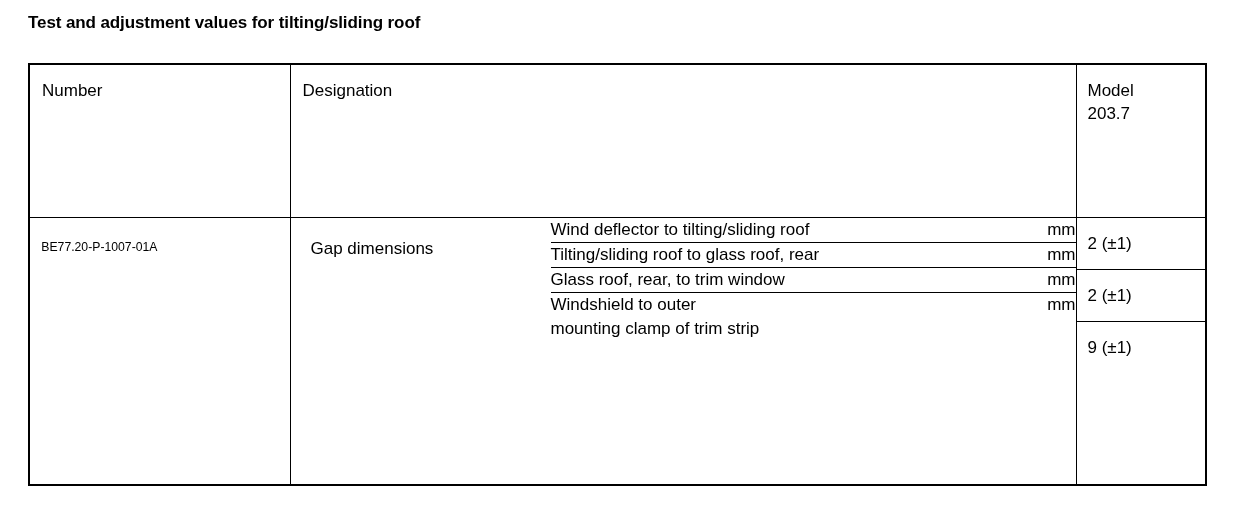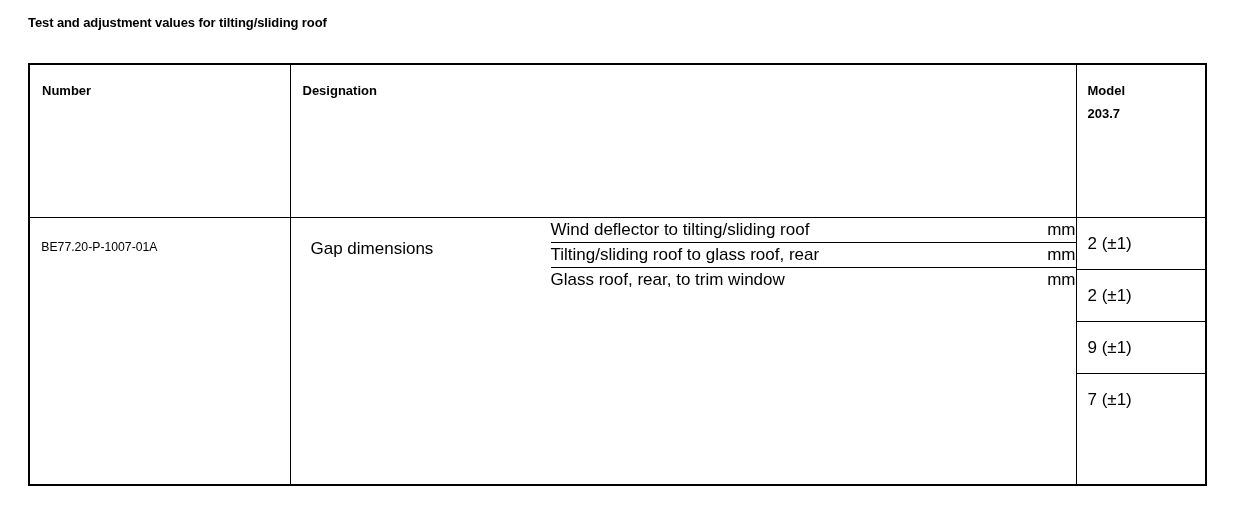--- a/index.html
+++ b/index.html
@@ -21,21 +21,21 @@
     width: 1248px;
     height: 506px;
     overflow: hidden;
   }
 
   
   .doc-title {
     position: absolute;
     left: 28px;
     top: 13px;
-    font-size: 13px;
+    font-size: 17px;
     font-weight: bold;
     letter-spacing: -0.1px;
     white-space: nowrap;
     line-height: 20px;
   }
 
   
   .spec-table {
     position: absolute;
     left: 28px;
@@ -60,22 +60,22 @@
   .frame-right  { border-right-width: 2px !important; }
 
   
   col.c-number { width: 261px; }
   col.c-desig  { width: 786px; }
   col.c-model  { width: 130px; }
 
   
   .hdr-cell {
     height: 152px;
-    font-weight: bold;
-    font-size: 13px;
+    font-weight: normal;
+    font-size: 17px;
     line-height: 23px;
   }
   .hdr-inner {
     padding: 14px 0 0 12px;
   }
   .hdr-model-inner {
     padding: 14px 2px 0 11px;
   }
   .hdr-model-line { display: block; white-space: nowrap; }
 
@@ -200,43 +200,47 @@
                 </tr>
                 <tr>
                   <td class="sub-desc">
                     <span class="ln">Tilting/sliding roof to glass roof, rear</span>
                   </td>
                   <td class="sub-unit">mm</td>
                 </tr>
                 <tr>
                   <td class="sub-desc">
                     <span class="ln">Glass roof, rear, to trim window</span>
+                  </td>
+                  <td class="sub-unit">mm</td>
+                </tr>
+                <tr class="sub-row-tall">
+                  <td class="sub-desc">
+                    <span class="ln">Windshield to outer</span>
+                    <span class="ln">mounting clamp of trim strip</span>
                   </td>
                   <td class="sub-unit">mm</td>
                 </tr>
               </tbody>
             </table>
           </div>
         </td>
 
         <td class="body-cell model-cell frame-bottom frame-right">
           <table class="val-table">
             <tbody>
               <tr>
                 <td>2 (±1)</td>
               </tr>
               <tr>
                 <td>2 (±1)</td>
               </tr>
               <tr>
                 <td>9 (±1)</td>
               </tr>
-              <tr>
-                <td>7 (±1)</td>
-              </tr>
             </tbody>
           </table>
         </td>
       </tr>
     </tbody>
   </table>
 
 </div>
 
 </body></html>

